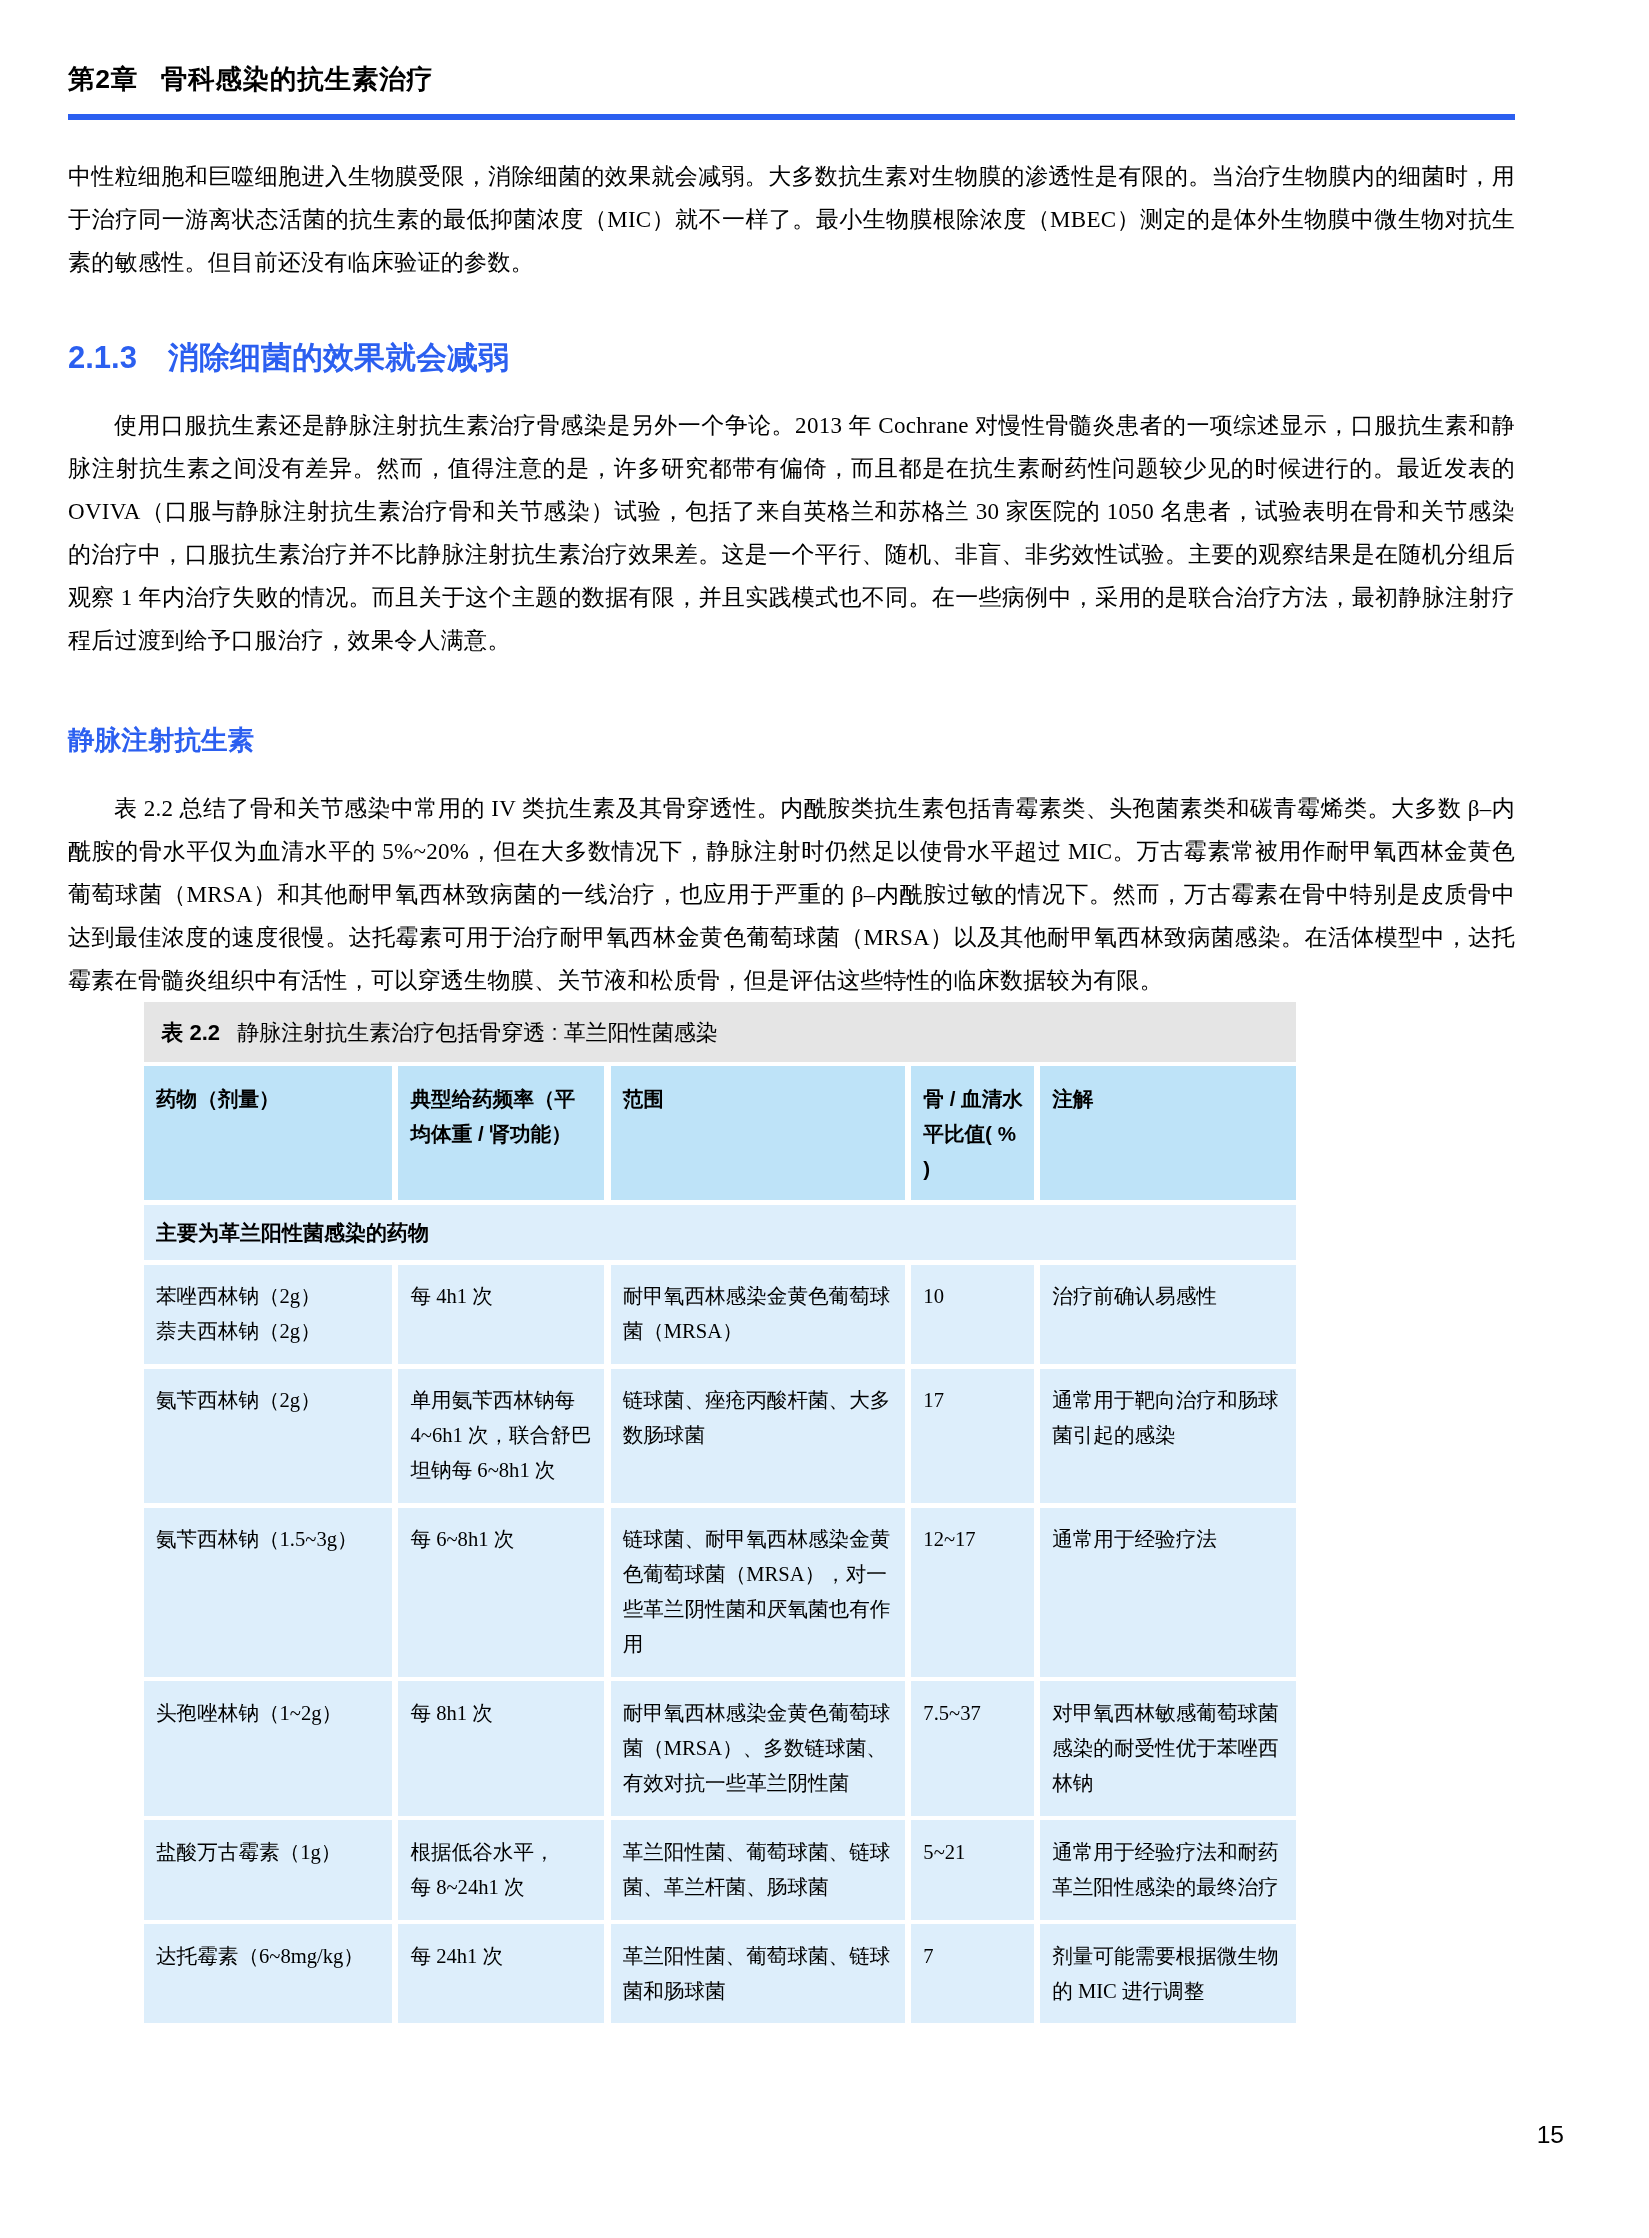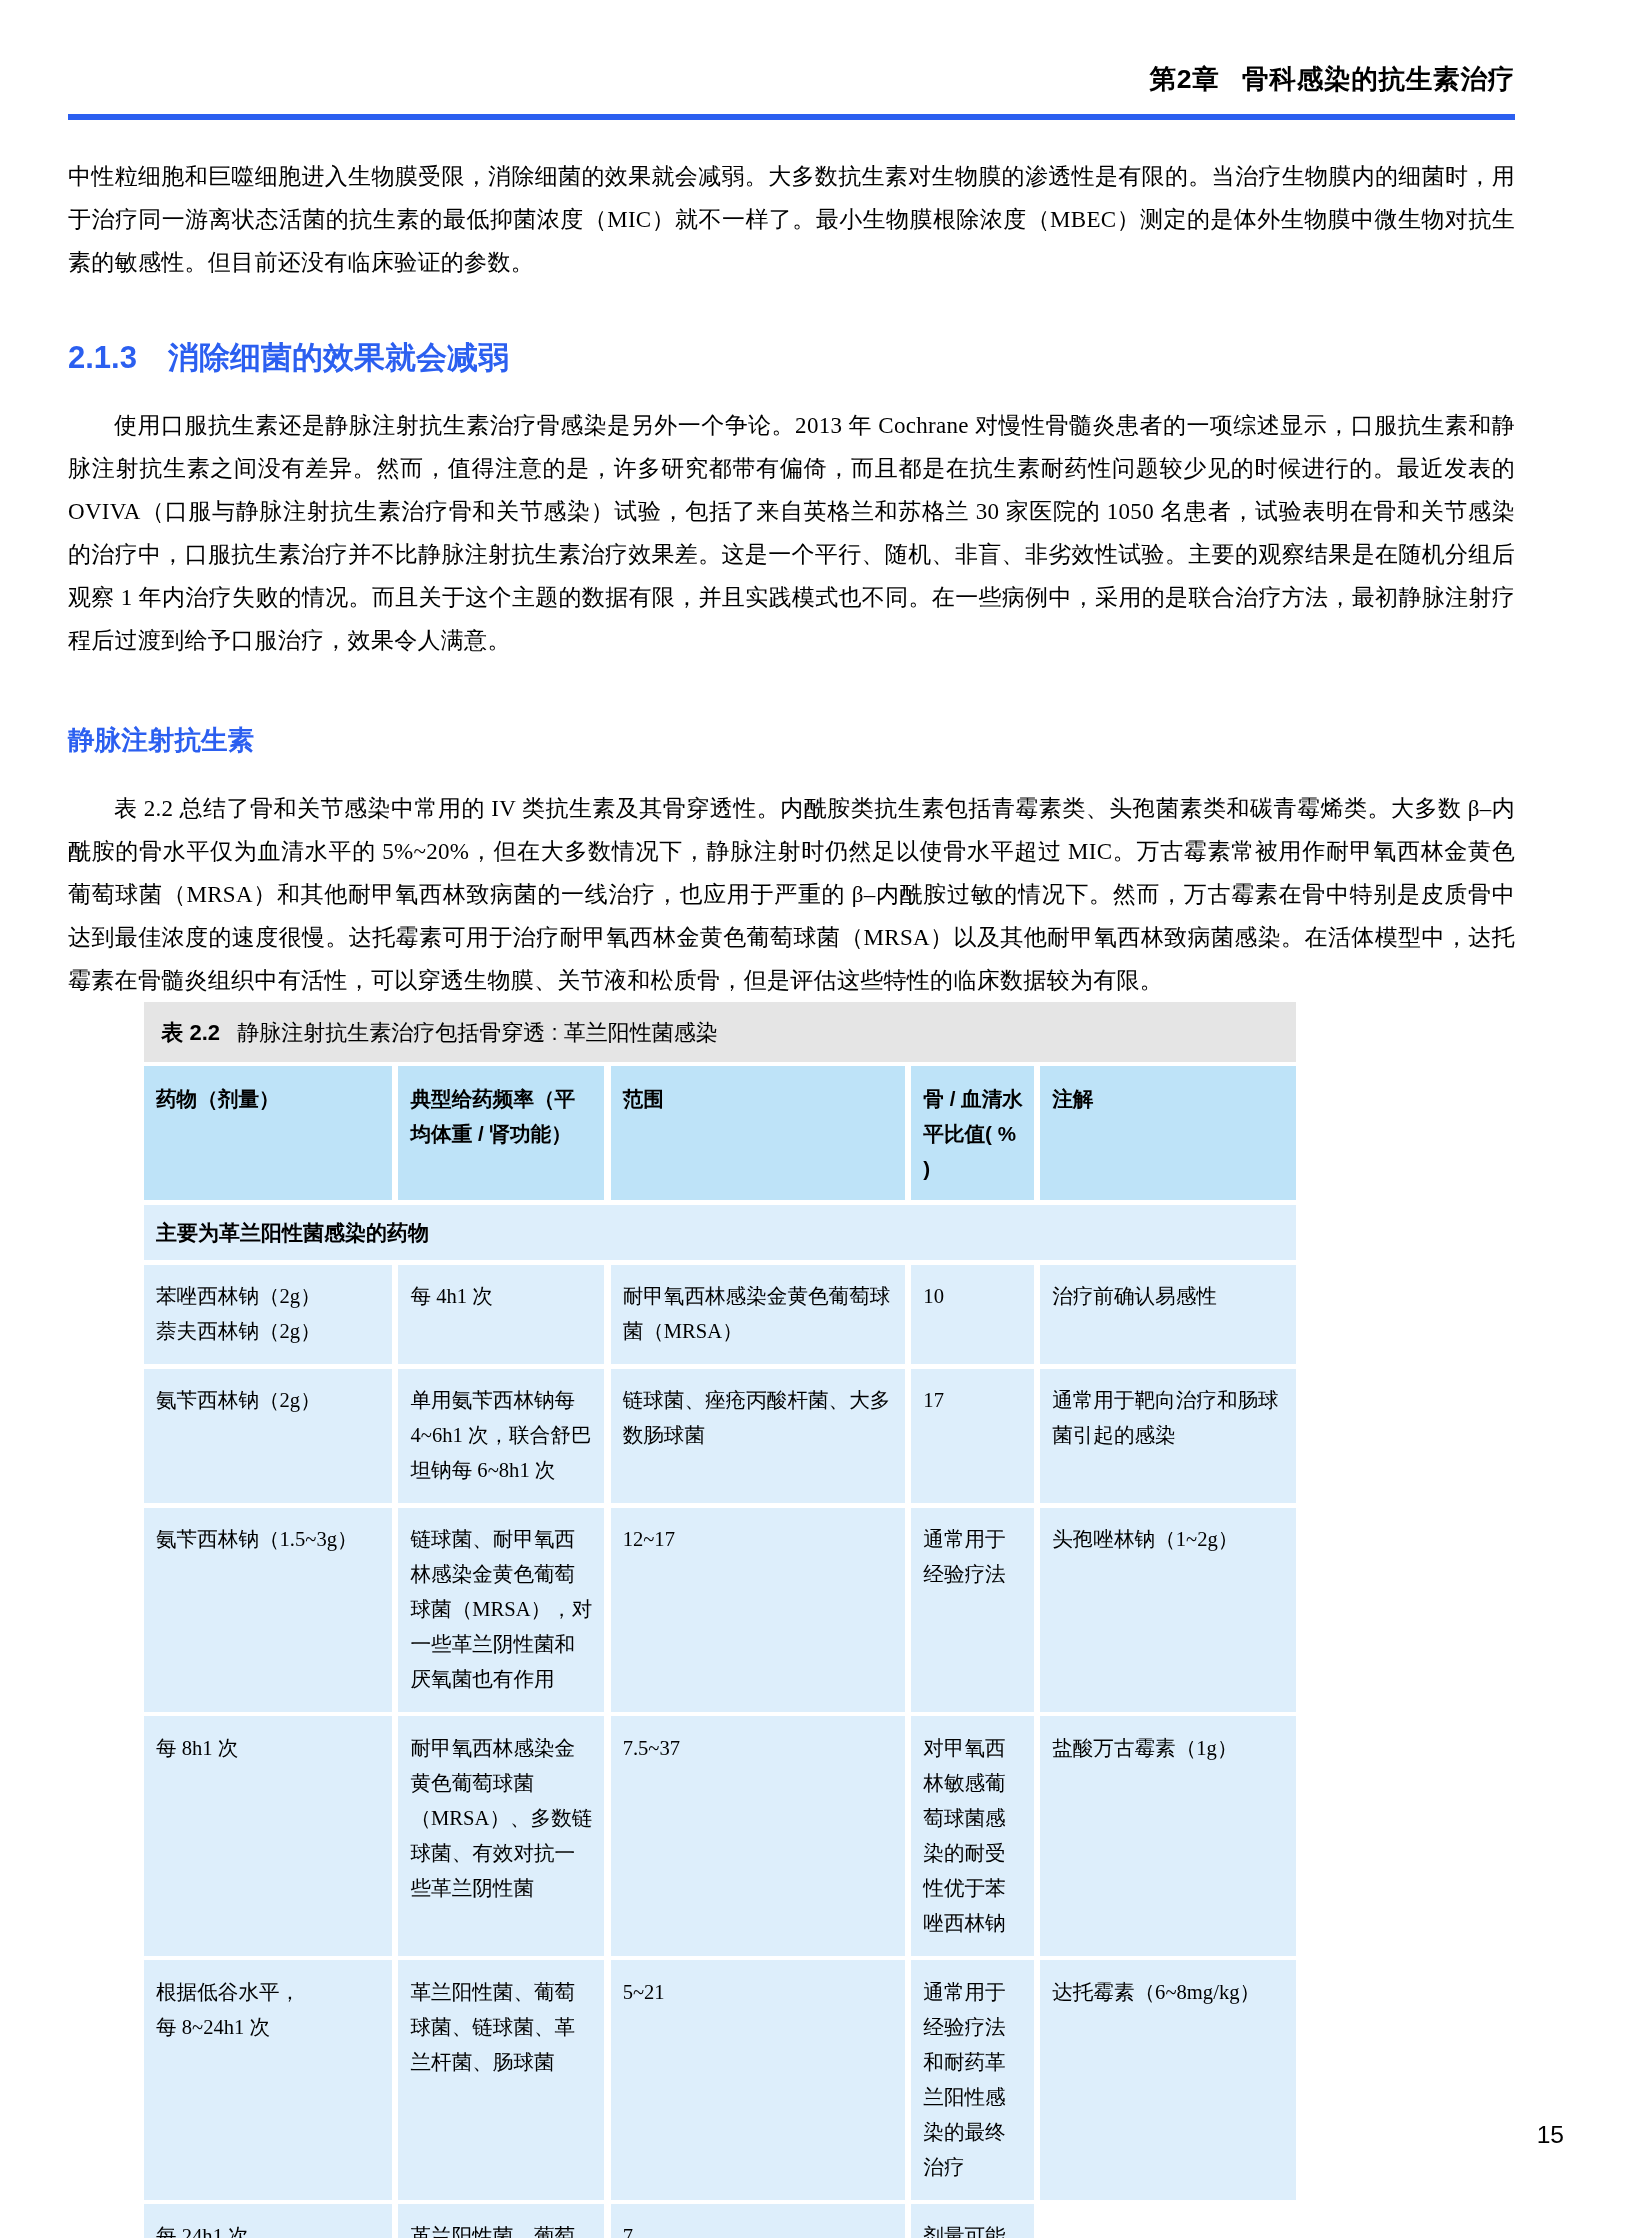--- a/index.html
+++ b/index.html
@@ -14,21 +14,21 @@
   body{
     width:1650px;height:2239px;position:relative;
     font-family:"Liberation Serif","DejaVu Serif",serif;
     color:var(--ink);
   }
   .page{
     position:absolute;inset:0;
     padding:61px 135px 0 68px;
   }
   
-  .page-header{text-align:right;}
+  .page-header{text-align:left;}
   .header-line{
     font-family:"Liberation Sans","DejaVu Sans",sans-serif;
     font-weight:bold;font-size:26.6px;line-height:37px;letter-spacing:0.7px;
   }
   .header-line .chapter{margin-right:22.6px;}
   .rule{height:6px;background:var(--accent);margin-top:16px;}
   
   .body-par{
     font-size:23px;line-height:43px;text-align:justify;
     text-indent:46px;letter-spacing:0.3px;
@@ -137,20 +137,21 @@
       <div class="cell">10</div>
       <div class="cell">治疗前确认易感性</div>
 
       <div class="cell">氨苄西林钠（2g）</div>
       <div class="cell">单用氨苄西林钠每 4~6h1 次，联合舒巴坦钠每 6~8h1 次</div>
       <div class="cell">链球菌、痤疮丙酸杆菌、大多数肠球菌</div>
       <div class="cell">17</div>
       <div class="cell">通常用于靶向治疗和肠球菌引起的感染</div>
 
       <div class="cell">氨苄西林钠（1.5~3g）</div>
+      <div class="cell">每 6~8h1 次</div>
       <div class="cell">链球菌、耐甲氧西林感染金黄色葡萄球菌（MRSA），对一些革兰阴性菌和厌氧菌也有作用</div>
       <div class="cell">12~17</div>
       <div class="cell">通常用于经验疗法</div>
 
       <div class="cell">头孢唑林钠（1~2g）</div>
       <div class="cell">每 8h1 次</div>
       <div class="cell">耐甲氧西林感染金黄色葡萄球菌（MRSA）、多数链球菌、有效对抗一些革兰阴性菌</div>
       <div class="cell">7.5~37</div>
       <div class="cell">对甲氧西林敏感葡萄球菌感染的耐受性优于苯唑西林钠</div>
 

